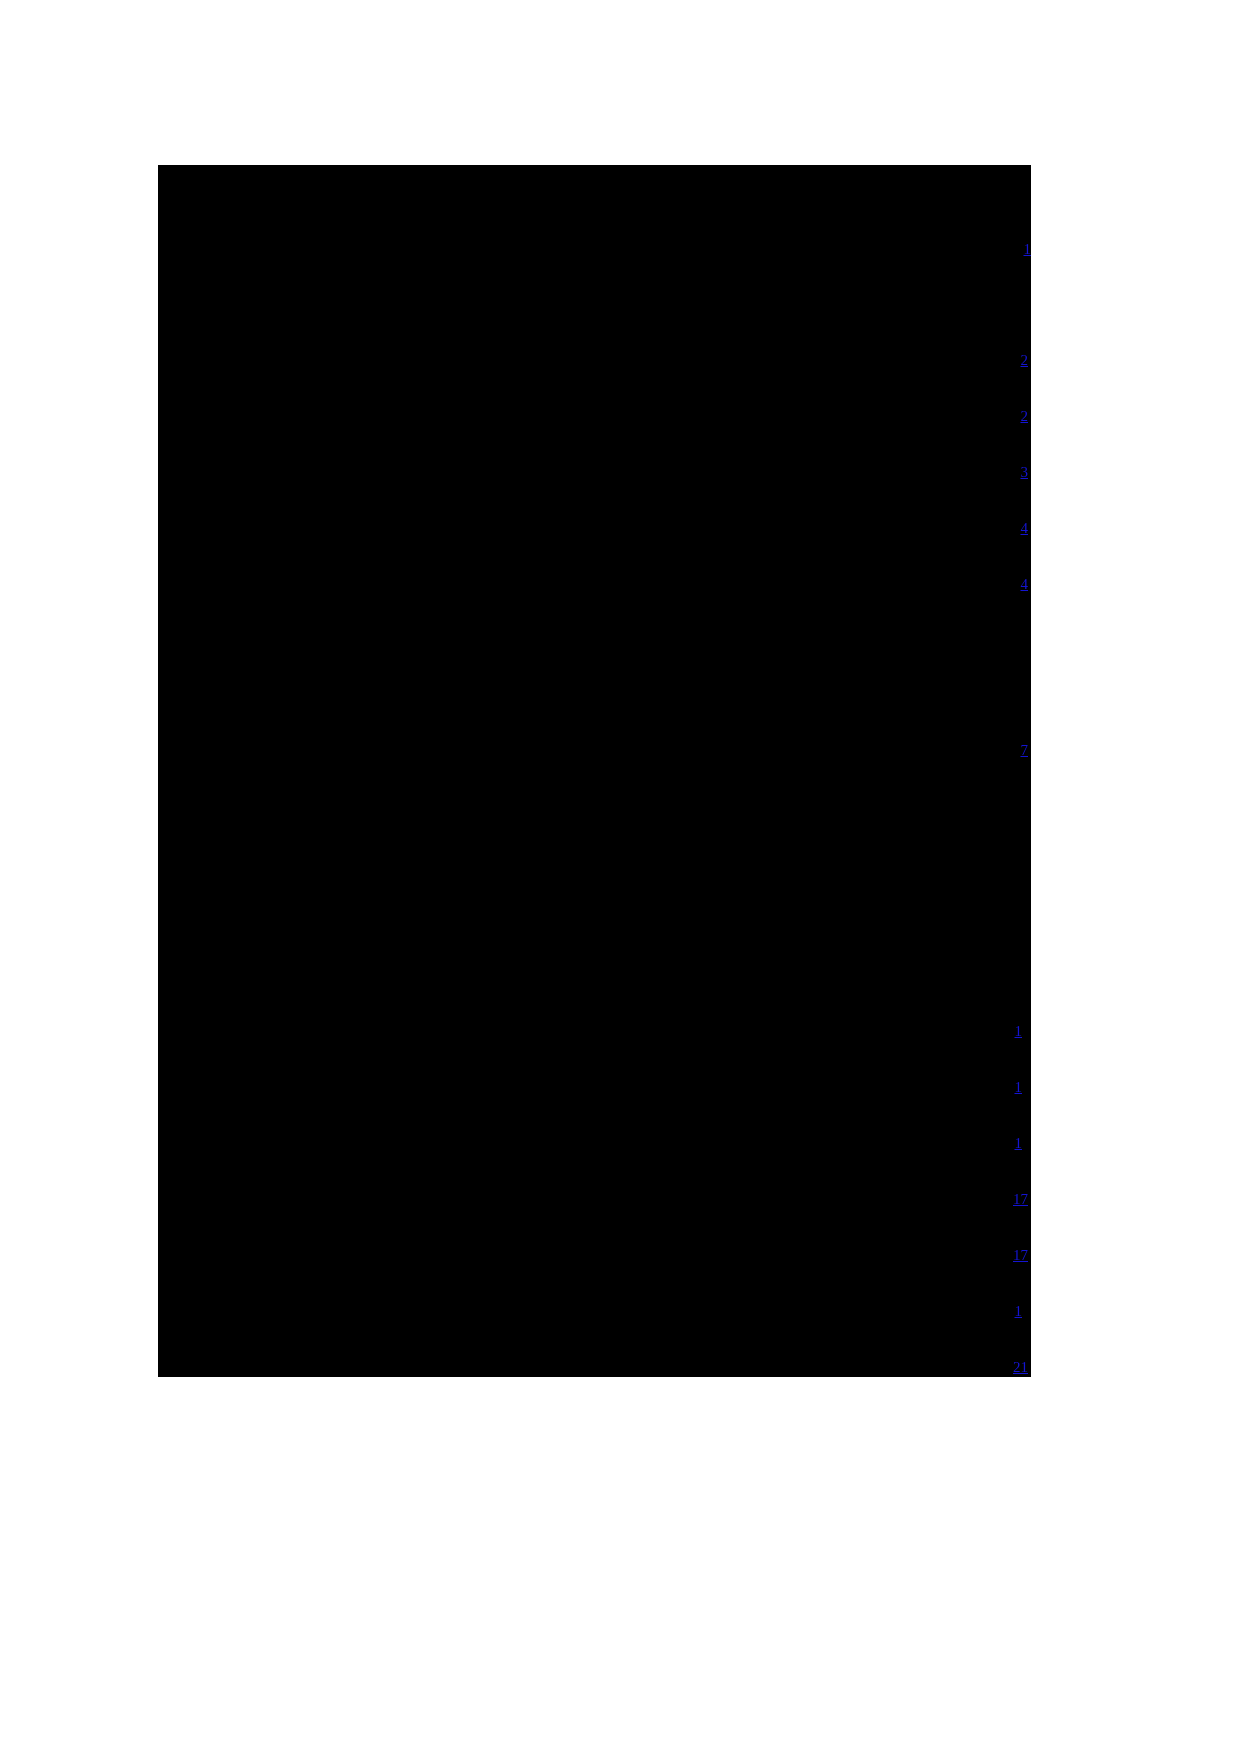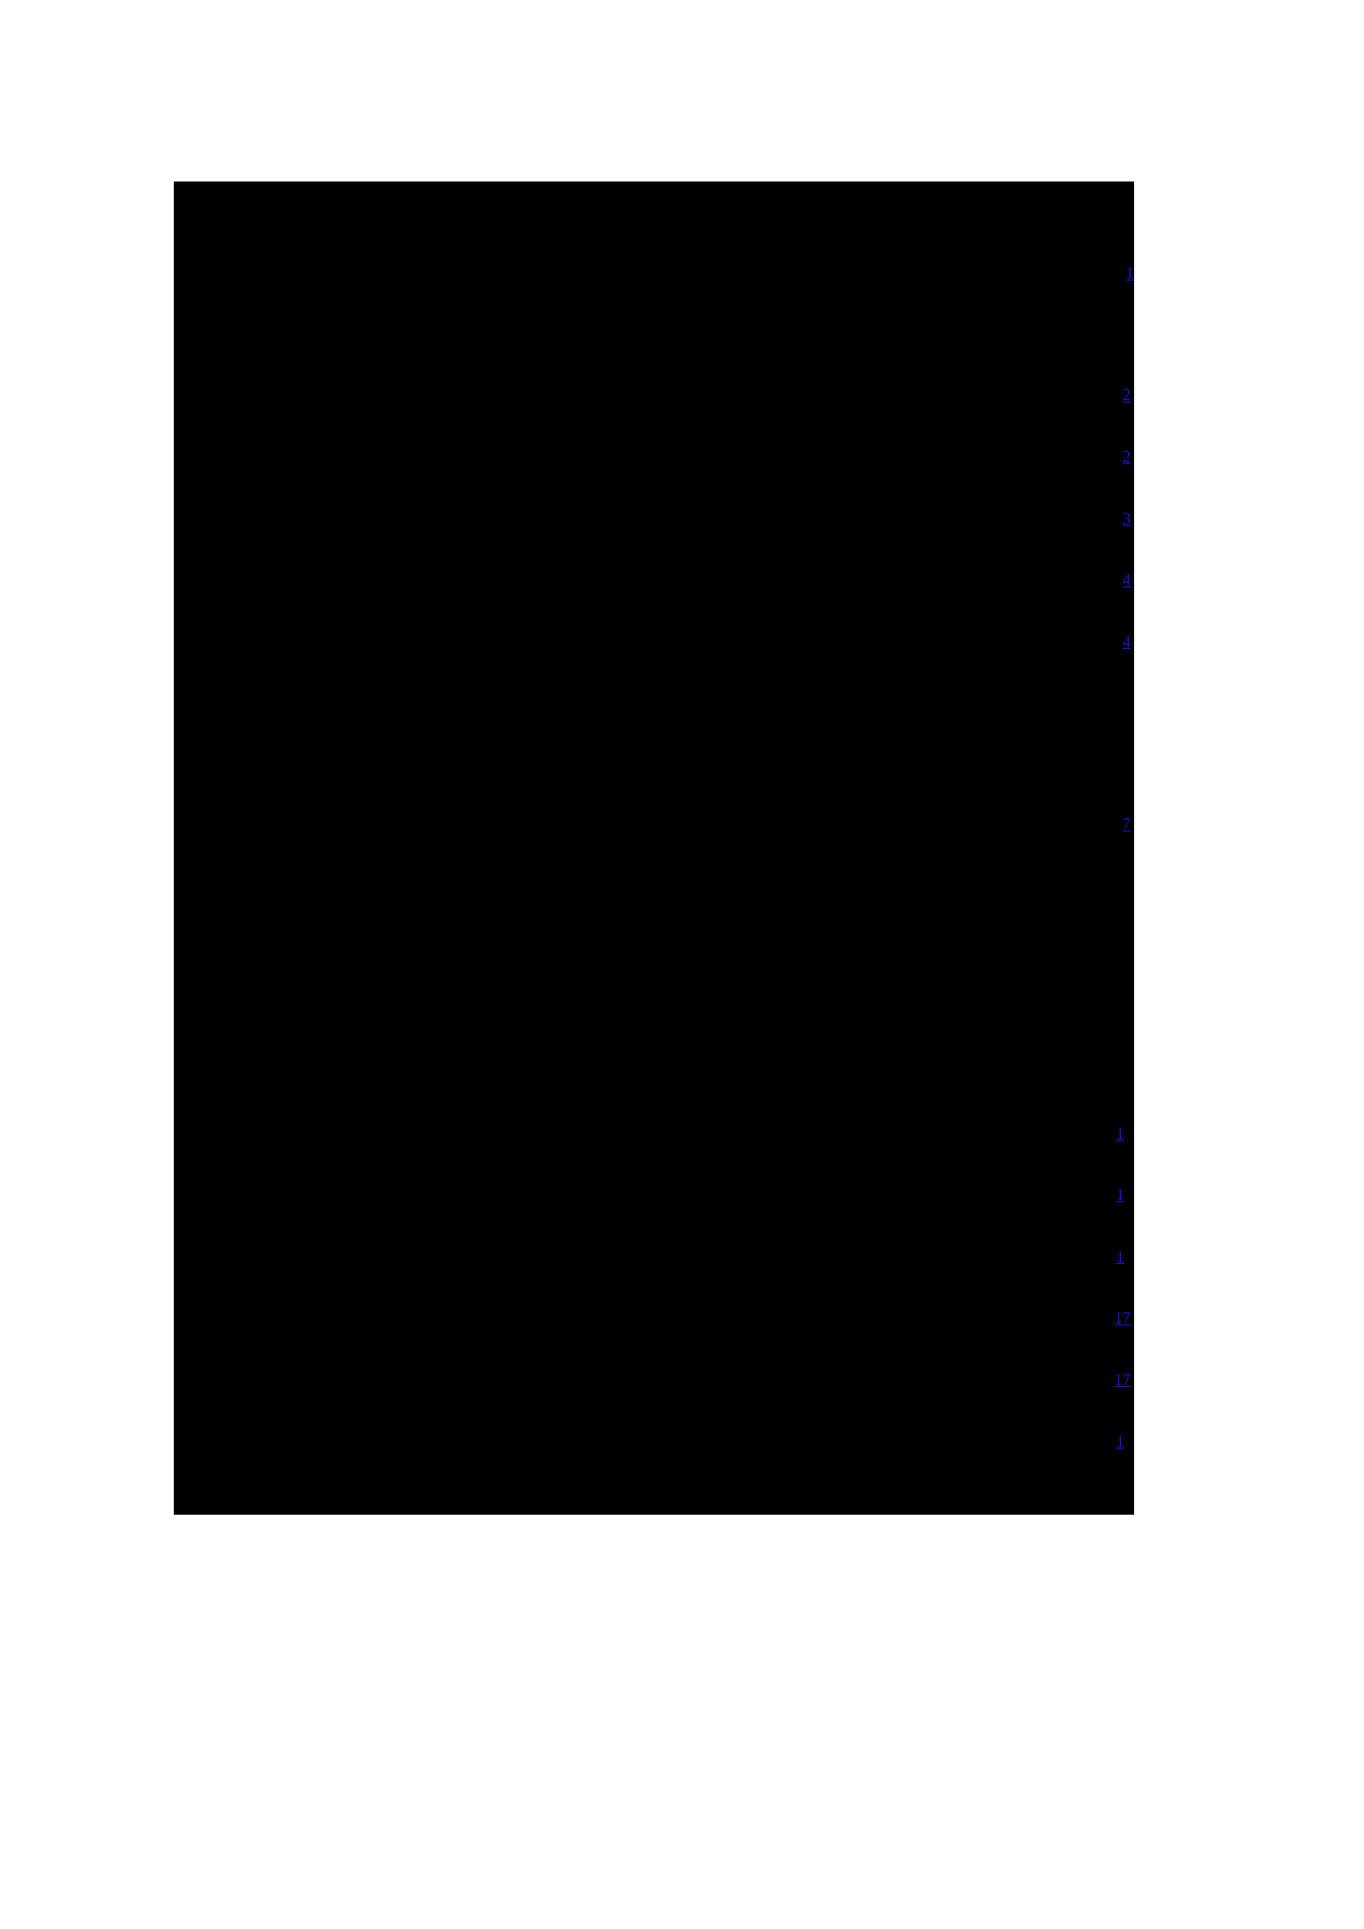--- a/index.html
+++ b/index.html
@@ -128,14 +128,19 @@
       <div class="toc-row" style="top: 1081px;">
         <span class="toc-label"></span>
         <span class="toc-leader"></span>
         <a class="toc-page" style="margin-right: 3px;">17</a>
       </div>
       <div class="toc-row" style="top: 1137px;">
         <span class="toc-label"></span>
         <span class="toc-leader"></span>
         <a class="toc-page" style="margin-right: 9px;">1</a>
       </div>
+      <div class="toc-row" style="top: 1193px;">
+        <span class="toc-label"></span>
+        <span class="toc-leader"></span>
+        <a class="toc-page" style="margin-right: 3px;">21</a>
+      </div>
     </div>
 </div>
 
 </body></html>

